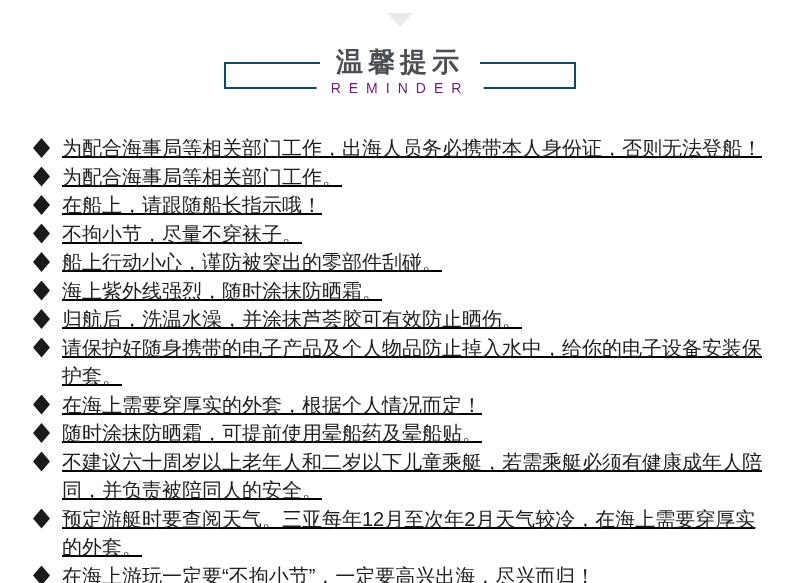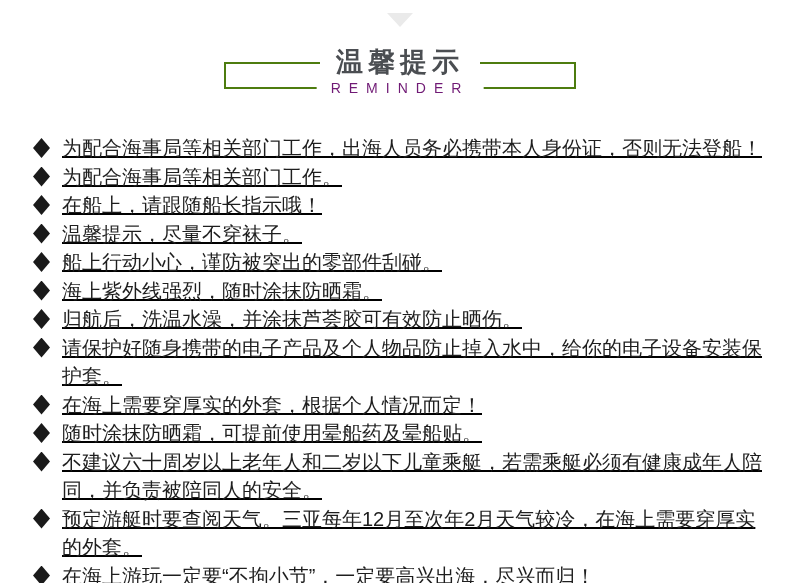--- a/index.html
+++ b/index.html
@@ -20,21 +20,21 @@
     border-right: 13px solid transparent;
     border-top: 14px solid #eaeaea;
   }
 
   
   .header-box {
     position: relative;
     width: 348px;
     height: 23px;
     margin: 35px auto 12px auto;
-    border: 2px solid #4d7c0f;
+    border: 2px solid #0c4a6e;
     text-align: center;
   }
   .header-title {
     position: absolute;
     top: -17px;
     left: 50%;
     transform: translateX(-50%);
     background: #ffffff;
     padding: 0 16px;
     font-size: 27px;
@@ -104,21 +104,21 @@
     <span class="reminder-text">为配合海事局等相关部门工作。</span>
   </li>
 
   <li class="reminder-item">
     <span class="diamond-bullet"></span>
     <span class="reminder-text">在船上，请跟随船长指示哦！</span>
   </li>
 
   <li class="reminder-item">
     <span class="diamond-bullet"></span>
-    <span class="reminder-text">温馨提示，尽量不穿袜子。</span>
+    <span class="reminder-text">不拘小节，尽量不穿袜子。</span>
   </li>
 
   <li class="reminder-item">
     <span class="diamond-bullet"></span>
     <span class="reminder-text">船上行动小心，谨防被突出的零部件刮碰。</span>
   </li>
 
   <li class="reminder-item">
     <span class="diamond-bullet"></span>
     <span class="reminder-text">海上紫外线强烈，随时涂抹防晒霜。</span>

